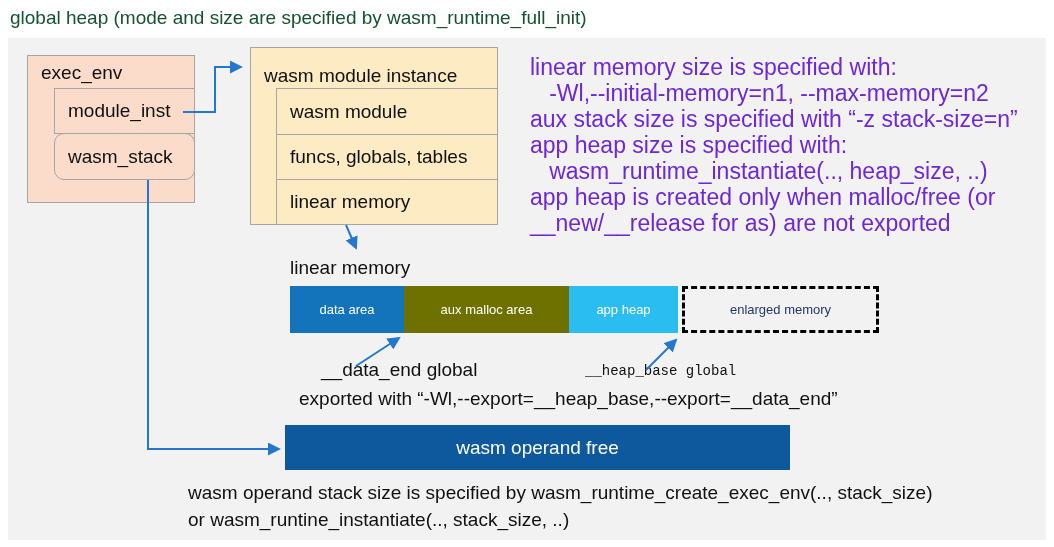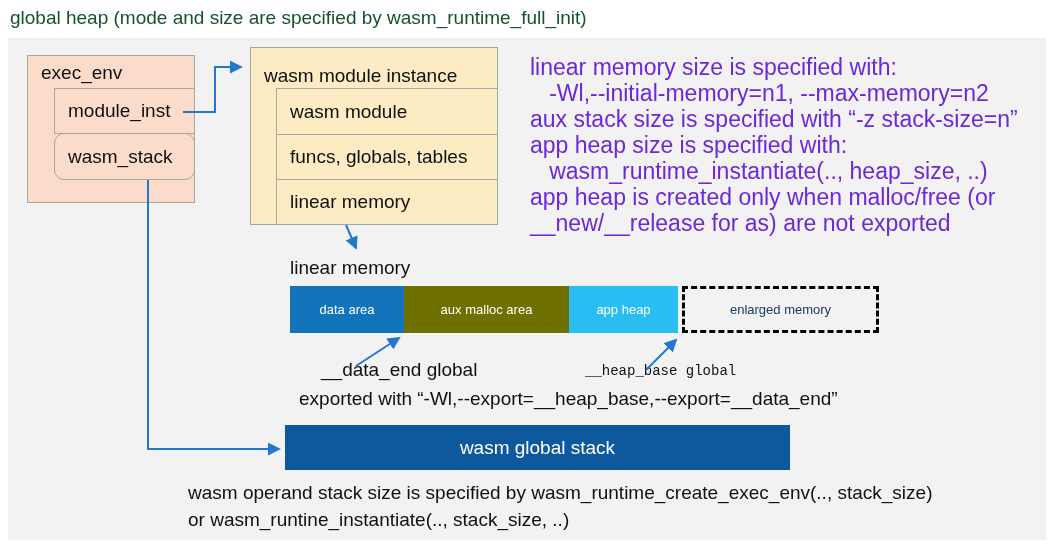--- a/index.html
+++ b/index.html
@@ -91,21 +91,21 @@
     <div class="seg seg-data">data area</div>
     <div class="seg seg-aux">aux malloc area</div>
     <div class="seg seg-app">app heap</div>
     <div class="seg seg-enlarged">enlarged memory</div>
   </div>
 
   <div class="g-dataend">__data_end global</div>
   <div class="g-heapbase">__heap_base global</div>
   <div class="g-exported">exported with “-Wl,--export=__heap_base,--export=__data_end”</div>
 
-  <div class="opstack">wasm global stack</div>
+  <div class="opstack">wasm operand free</div>
 
   <div class="notes-bottom">
     <div>wasm operand stack size is specified by wasm_runtime_create_exec_env(.., stack_size)</div>
     <div>or wasm_runtine_instantiate(.., stack_size, ..)</div>
   </div>
 
   <svg class="arrows" viewBox="0 0 1054 547" xmlns="http://www.w3.org/2000/svg">
     <defs>
       <marker id="ah" viewBox="0 0 10 10" refX="8.5" refY="5" markerWidth="6.5" markerHeight="6.5" orient="auto">
         <path class="ah" d="M0,0 L10,5 L0,10 z"></path>

